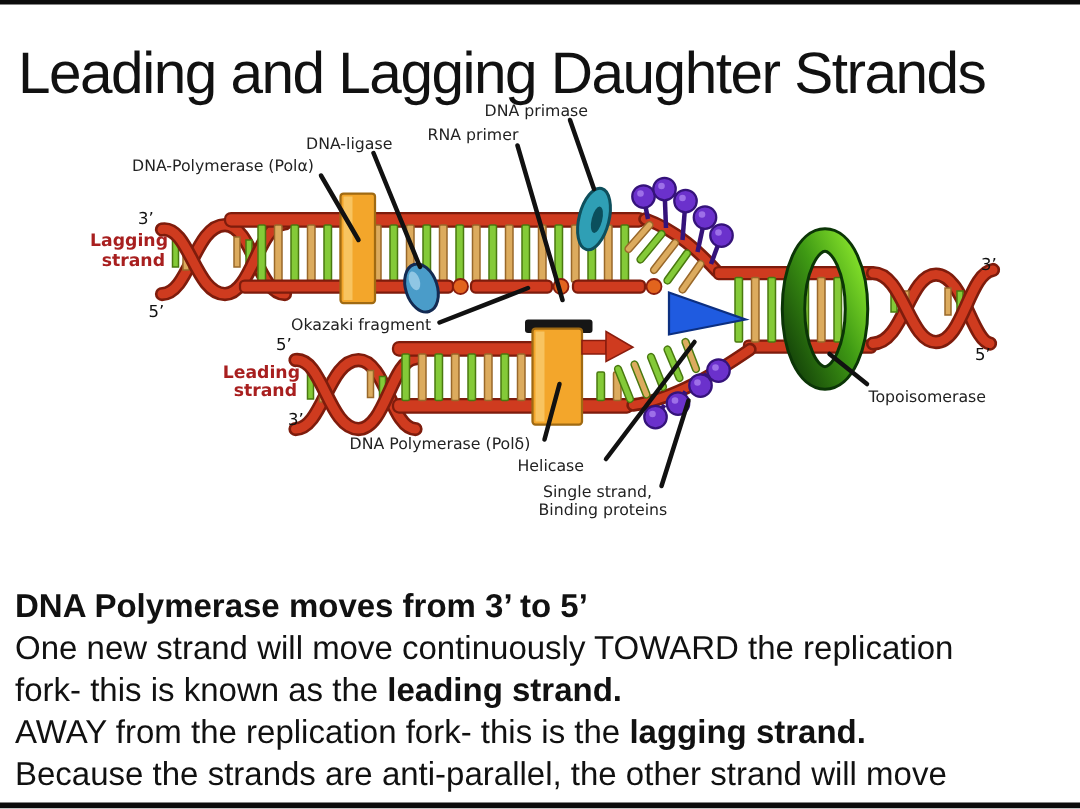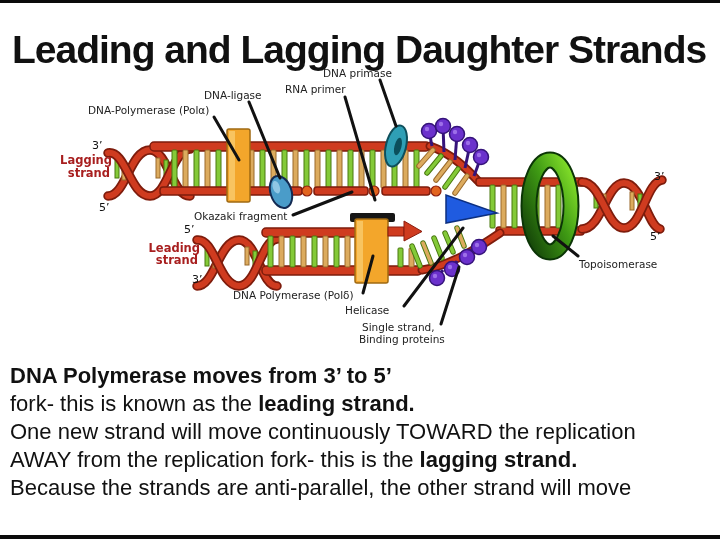--- a/index.html
+++ b/index.html
@@ -2,39 +2,39 @@
 <html><head>
 <meta charset="utf-8">
 <style>
   html,body{margin:0;padding:0;background:#ffffff;}
   body{width:720px;height:539px;overflow:hidden;position:relative;
        font-family:"Liberation Sans",sans-serif;}
   .edge-bar{position:absolute;left:0;width:720px;background:#0b0b0b;}
   #bar-top{top:0;height:3px;}
   #bar-bottom{top:535px;height:4px;}
   .slide-title{position:absolute;left:12px;top:2px;width:708px;
-       font-size:39px;font-weight:700;color:#111;letter-spacing:-1px;
+       font-size:39px;font-weight:400;color:#111;letter-spacing:-1px;
        white-space:nowrap;}
   #dna-svg{position:absolute;left:0;top:0;}
   .diagram-label{font-family:"DejaVu Sans",sans-serif;font-size:10.5px;fill:#222;}
   .prime-label{font-family:"DejaVu Sans",sans-serif;font-size:11px;fill:#111;}
   .strand-label{font-family:"DejaVu Sans",sans-serif;font-size:11.5px;font-weight:bold;fill:#a81f1f;}
   .leader{stroke:#111;stroke-width:3;stroke-linecap:round;}
   .rail{fill:#cf3b1f;stroke:#7e1c0c;stroke-width:1.5;}
   .ribbon-out{fill:none;stroke:#7e1c0c;stroke-width:9.5;stroke-linecap:round;}
   .ribbon-in{fill:none;stroke:#cf3b1f;stroke-width:6;stroke-linecap:round;}
   .strand-line-out{fill:none;stroke:#7e1c0c;stroke-width:9;stroke-linecap:round;}
   .strand-line-in{fill:none;stroke:#cf3b1f;stroke-width:5.5;stroke-linecap:round;}
   .rung-green{fill:#84ca38;stroke:#49790f;stroke-width:1;}
   .rung-tan{fill:#dcab5e;stroke:#99682a;stroke-width:1;}
   .primer-dot{fill:#e2641e;stroke:#8a1d0e;stroke-width:1.2;}
   .caption{position:absolute;left:10px;top:362px;width:705px;
        font-size:22px;line-height:28px;color:#111;}
   .cap-line{white-space:nowrap;}
-  .bold{font-weight:bold;}
+  .bold{font-weight:bold;margin-top:28px;}
 </style>
 </head>
 <body>
 
 <div class="edge-bar" id="bar-top"></div>
 <div class="edge-bar" id="bar-bottom"></div>
 
 <h1 class="slide-title">Leading and Lagging Daughter Strands</h1>
 
 <svg id="dna-svg" width="720" height="360" viewBox="0 0 720 360">
@@ -268,17 +268,17 @@
   <text class="prime-label" x="92" y="149">3’</text>
   <text class="prime-label" x="99" y="211">5’</text>
   <text class="prime-label" x="184" y="233">5’</text>
   <text class="prime-label" x="192" y="283">3’</text>
   <text class="prime-label" x="654" y="180">3’</text>
   <text class="prime-label" x="650" y="240">5’</text>
 </svg>
 
 <div class="caption">
   <div class="cap-line bold">DNA Polymerase moves from 3’ to 5’</div>
+  <div class="cap-line"><span>One new strand will move continuously TOWARD the replication</span></div>
   <div class="cap-line"><span>fork- this is known as the </span><span class="bold">leading strand.</span></div>
-  <div class="cap-line"><span>One new strand will move continuously TOWARD the replication</span></div>
   <div class="cap-line"><span>AWAY from the replication fork- this is the </span><span class="bold">lagging strand.</span></div>
   <div class="cap-line"><span>Because the strands are anti-parallel, the other strand will move</span></div>
 </div>
 
 </body></html>

